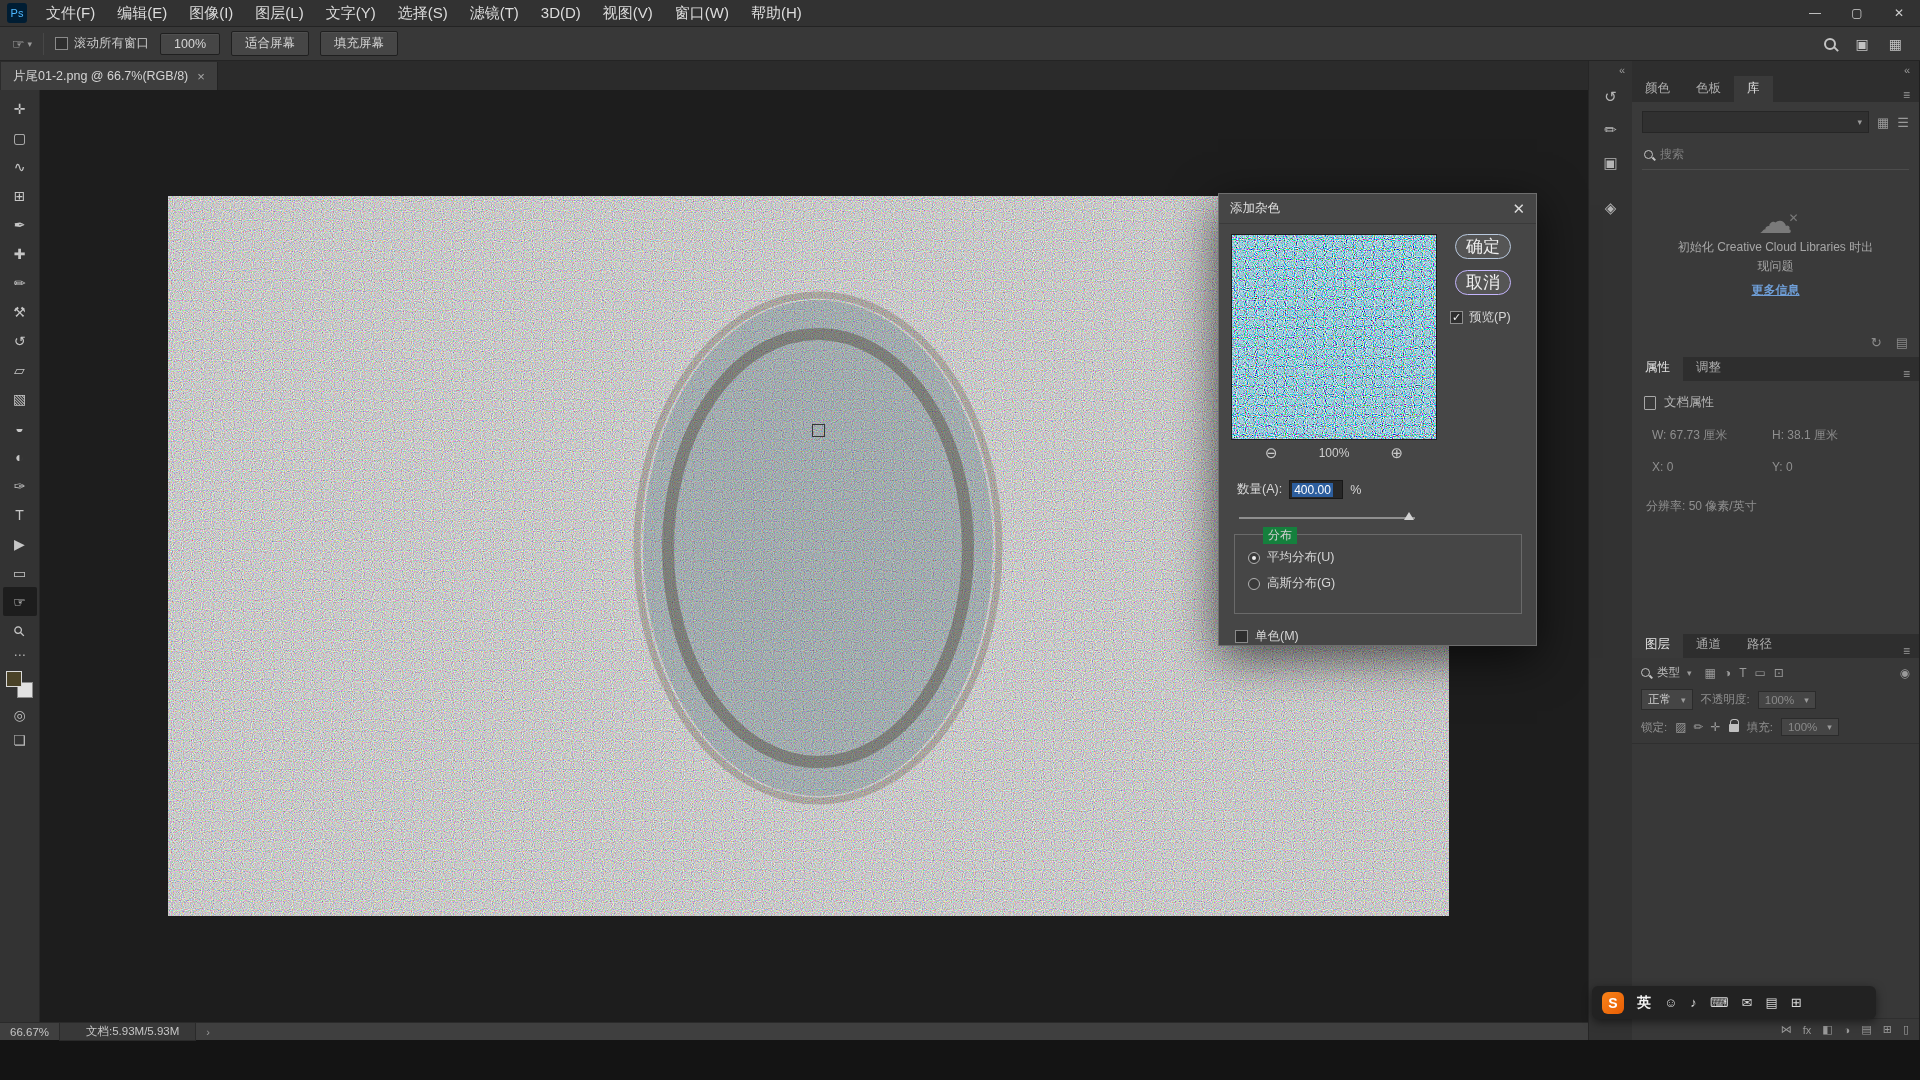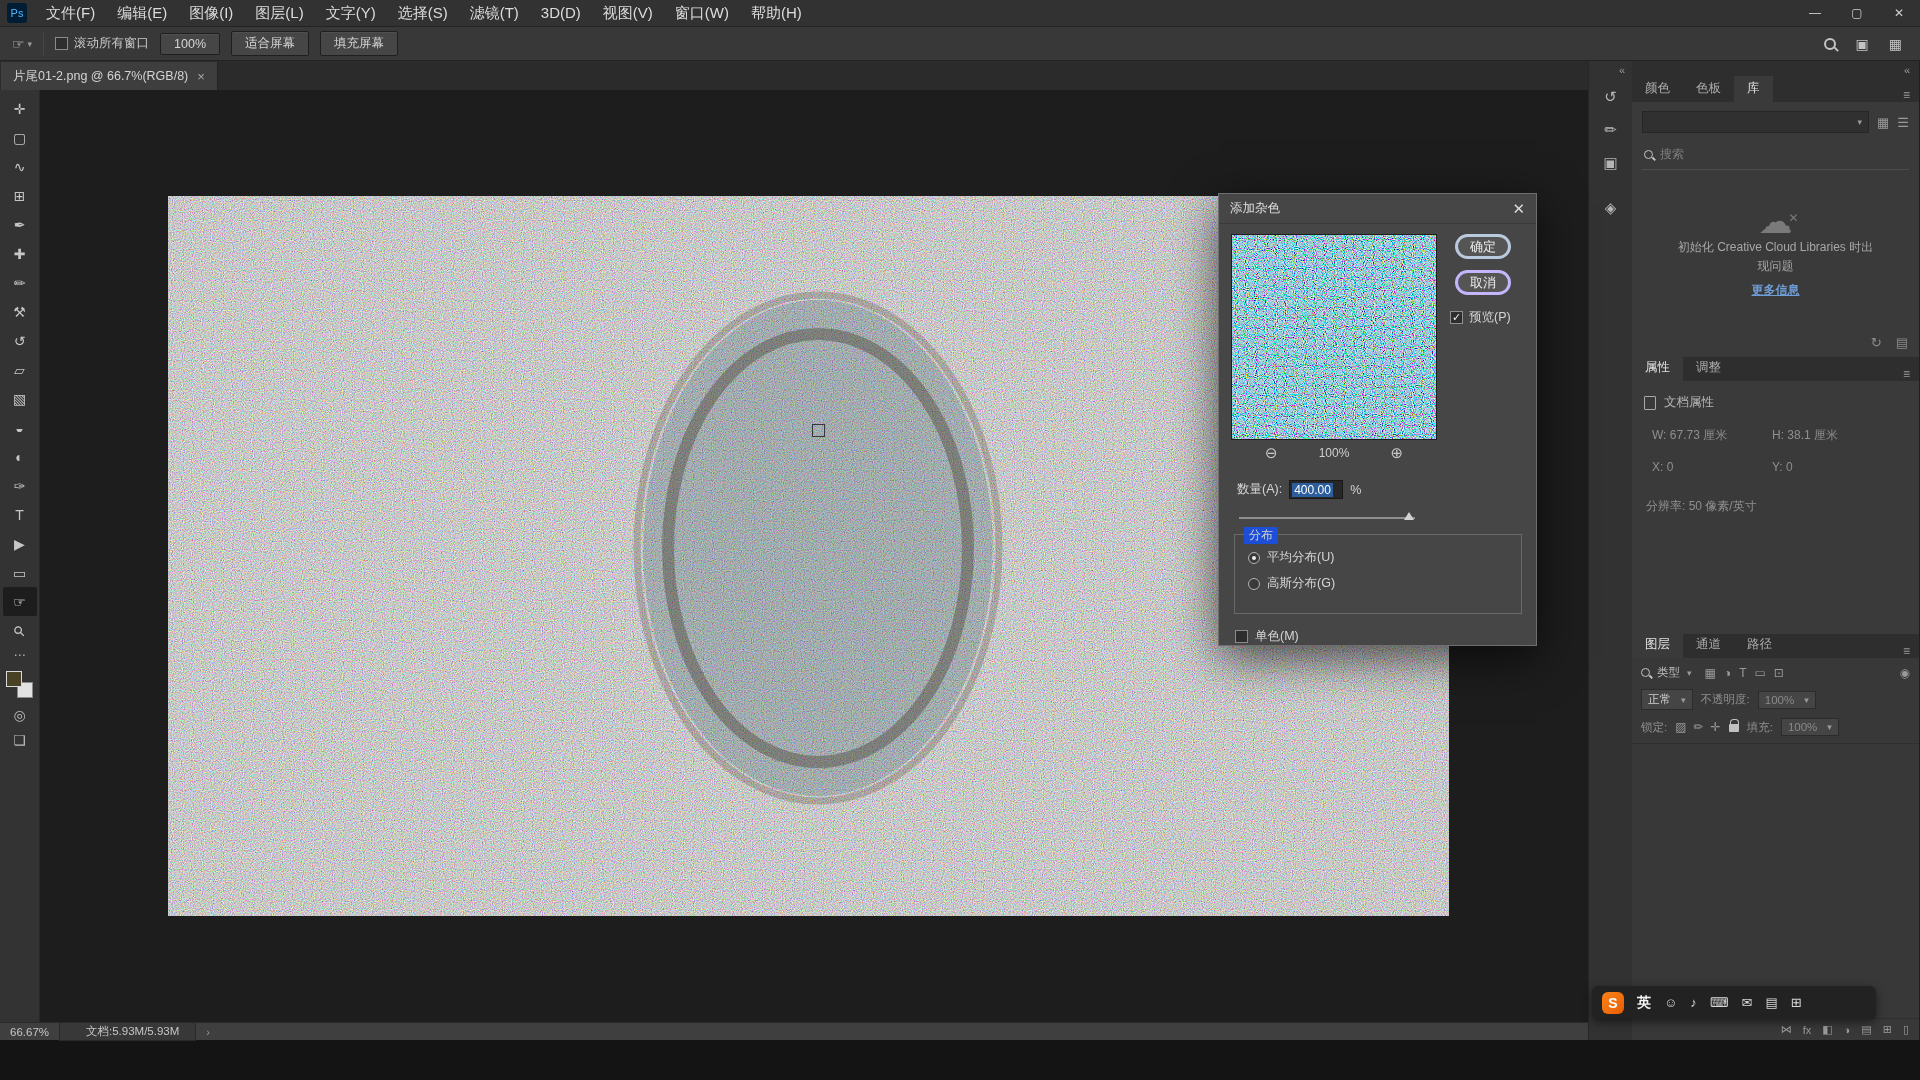--- a/index.html
+++ b/index.html
@@ -51,35 +51,35 @@
   
   .statusbar{position:absolute;left:0;top:1022px;width:1588px;height:18px;background:#3f3f3f;border-top:1px solid #2a2a2a;display:flex;align-items:center;font-size:11.5px;color:#c6c6c6;gap:10px;padding:0 10px;z-index:4}
   .doc-size-field{border:1px solid #2a2a2a;background:#383838;padding:1px 16px 1px 26px;}
   .status-chev{color:#9a9a9a;font-size:11px}
 
   
   .dialog{position:absolute;left:1218px;top:193px;width:319px;height:453px;background:#464646;border:1px solid #6e6e6e;box-shadow:0 12px 44px rgba(0,0,0,.65);font-size:12.5px;color:#d6d6d6;z-index:10}
   .dlg-title{height:30px;display:flex;align-items:center;padding:0 11px;border-bottom:1px solid #3a3a3a;font-size:12.5px;color:#e0e0e0}
   .dlg-close{margin-left:auto;font-size:15px;color:#dcdcdc}
   .dlg-preview{position:absolute;left:12px;top:40px;width:206px;height:206px;border:1px solid #1e1e1e;overflow:hidden}
-  .dlg-btn{position:absolute;left:236px;width:56px;height:25px;border:3px solid #c4b5fd;border-radius:13px;display:flex;align-items:center;justify-content:center;background:#555;font-size:13px;color:#eee}
+  .dlg-btn{position:absolute;left:236px;width:56px;height:25px;border:1px solid #c4b5fd;border-radius:13px;display:flex;align-items:center;justify-content:center;background:#555;font-size:17px;color:#eee}
   .dlg-ok{top:40px;border-color:#b9c9de}
   .dlg-cancel{top:76px}
   .dlg-prevcb{position:absolute;left:231px;top:115px;display:flex;align-items:center;gap:6px}
   .cbx{width:13px;height:13px;border:1px solid #8f8f8f;background:#2e2e2e;display:flex;align-items:center;justify-content:center;font-size:11px;line-height:1;color:#f0f0f0;flex:none}
   .zoom-row{position:absolute;left:12px;top:250px;width:206px;display:flex;align-items:center;justify-content:space-between;padding:0 34px;font-size:12px;color:#cfcfcf}
   .zoom-btn{font-size:15px;color:#c9c9c9}
   .amount-row{position:absolute;left:18px;top:286px;display:flex;align-items:center;gap:7px}
   .amt-input{width:54px;height:19px;background:#272727;border:1px solid #181818;display:flex;align-items:center;padding:0 2px}
   .amt-sel{background:var(--selection,#2c5e9e);color:#fff;font-size:12px;padding:0 2px}
   .slider{position:absolute;left:20px;top:318px;width:176px;height:10px}
   .sl-track{position:absolute;left:0;top:5px;width:176px;height:2px;background:#8f8f8f}
   .sl-thumb{position:absolute;left:165px;top:0;width:0;height:0;border-left:5px solid transparent;border-right:5px solid transparent;border-bottom:8px solid #d2d2d2}
   .dist-group{position:absolute;left:15px;top:340px;width:288px;height:80px;border:1px solid #6a6a6a}
-  .grp-label{position:absolute;top:-8px;left:9px;background:#1d4ed8;padding:0 5px;font-size:12px;color:#cfcfcf}
+  .grp-label{position:absolute;top:-8px;left:28px;background:#15803d;padding:0 5px;font-size:12px;color:#cfcfcf}
   .radio-row{display:flex;align-items:center;gap:7px;margin:14px 0 0 13px}
   .radio-row + .radio-row{margin-top:9px}
   .radio{width:12px;height:12px;border:1px solid #b2b2b2;border-radius:50%;background:#3a3a3a;position:relative;flex:none}
   .radio.sel::after{content:"";position:absolute;inset:3px;background:#ececec;border-radius:50%}
   .mono-row{position:absolute;left:16px;top:434px;display:flex;align-items:center;gap:7px}
 
   
   .narrow-dock{position:absolute;left:1588px;top:61px;width:44px;height:979px;background:#323232;border-left:1px solid #262626;display:flex;flex-direction:column;align-items:center;padding-top:3px;gap:3px}
   .dock-chev{color:#9a9a9a;font-size:11px;align-self:flex-end;margin:0 7px 3px 0}
   .ndock-btn{width:30px;height:30px;display:flex;align-items:center;justify-content:center;color:#b5b5b5;font-size:15px;border-radius:3px}

